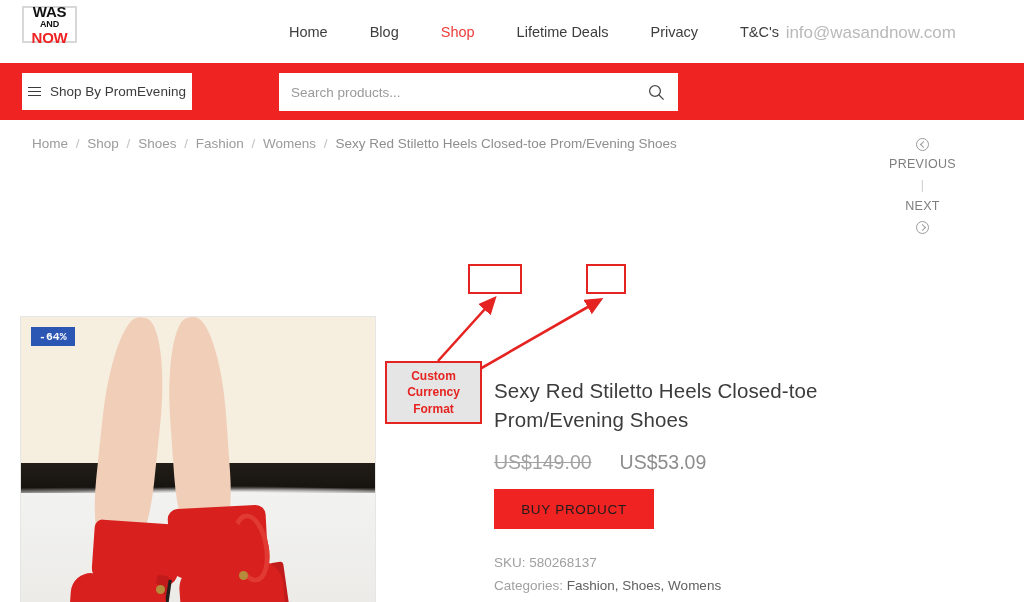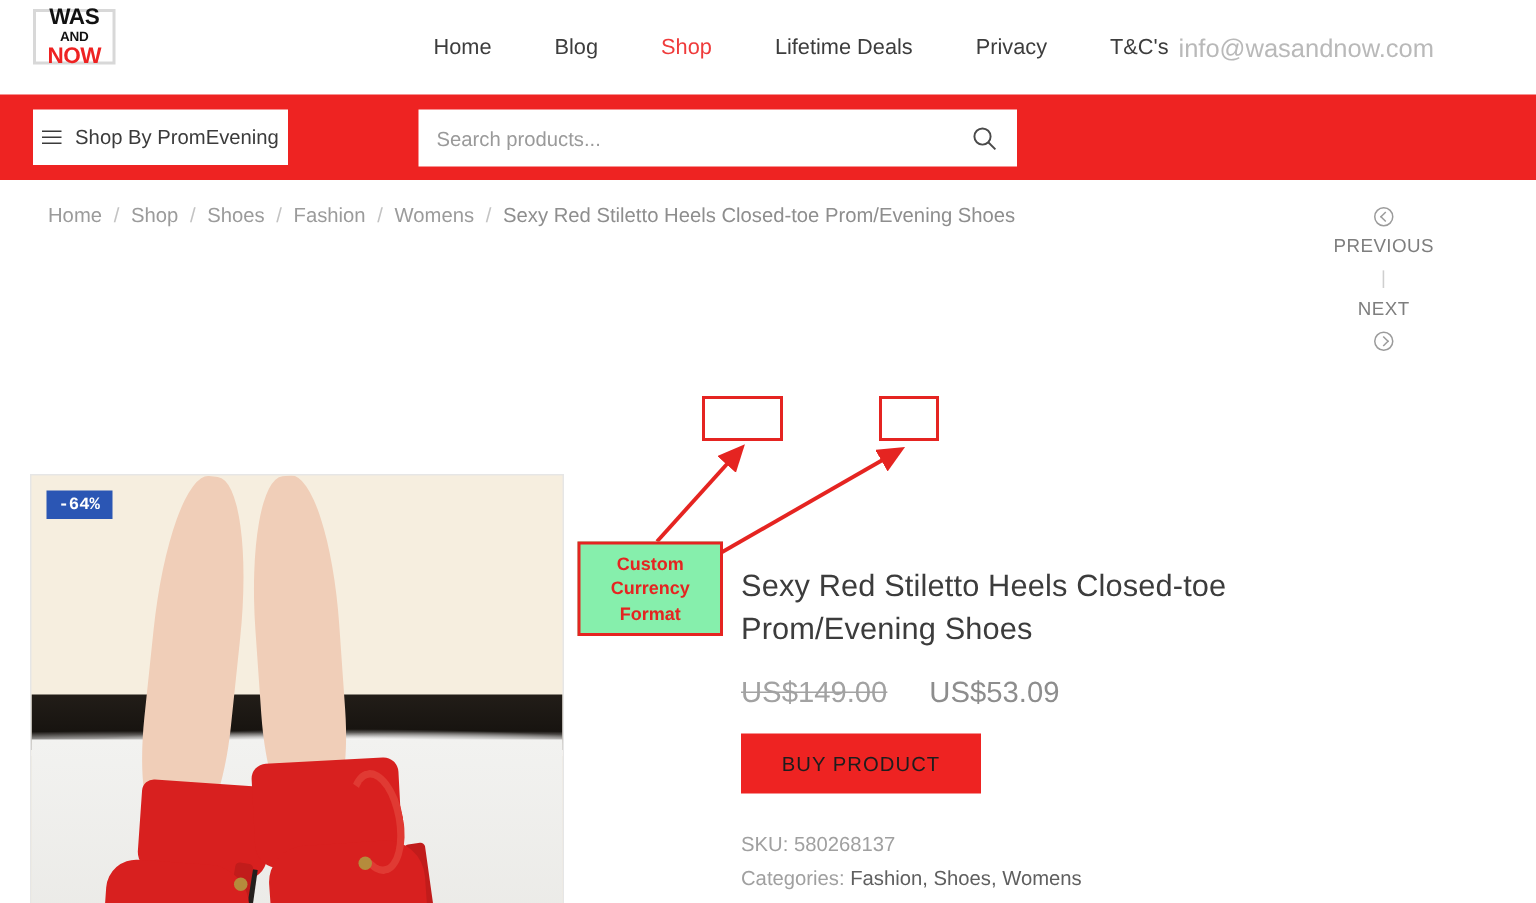--- a/index.html
+++ b/index.html
@@ -209,21 +209,21 @@
   .anno-box {
     position: absolute;
     border: 2px solid #e52421;
     background: transparent;
     z-index: 30;
   }
   #anno-price-old { left: 468px; top: 264px; width: 54px; height: 30px; }
   #anno-price-new { left: 586px; top: 264px; width: 40px; height: 30px; }
   #anno-label {
     left: 385px; top: 361px; width: 97px; height: 63px;
-    background: #86efac;
+    background: #e5e5e5;
     display:flex; align-items:center; justify-content:center;
     text-align:center;
   }
   #anno-label .t {
     color: #e52421; font-size: 12px; font-weight: bold; line-height: 1.38;
   }
   .anno-svg { position:absolute; left:0; top:0; width:1024px; height:602px; pointer-events:none; z-index: 29; }
 </style>
 </head>
 <body>

